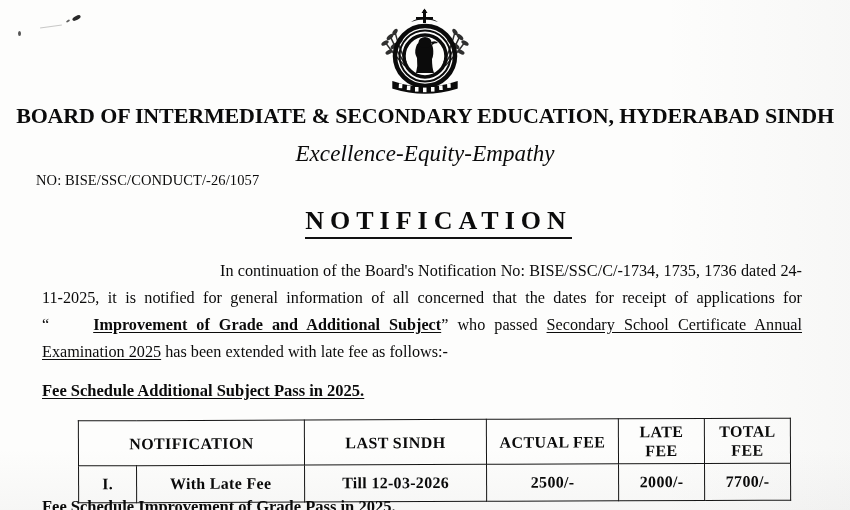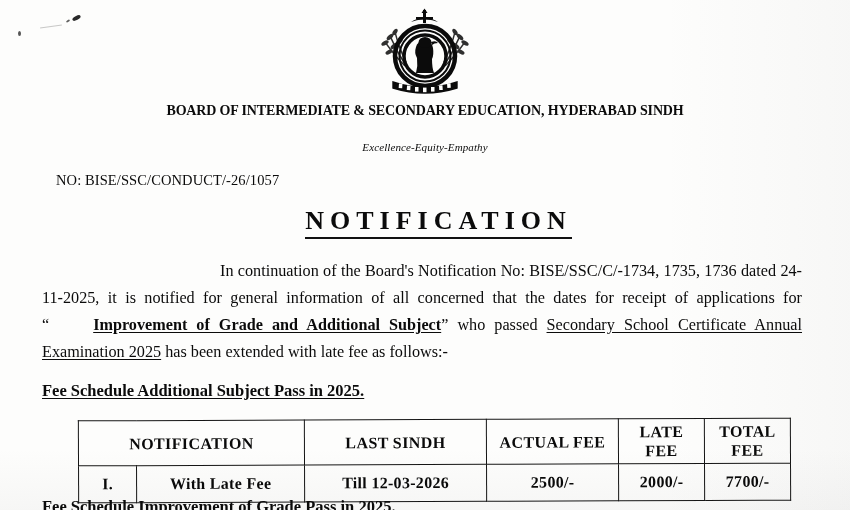--- a/index.html
+++ b/index.html
@@ -59,37 +59,37 @@
     filter: contrast(1.1);
   }
 
   
   .board-name {
     position: absolute;
     left: 0; right: 0;
     top: 103px;
     text-align: center;
     font-weight: bold;
-    font-size: 14px;
+    font-size: 22px;
     letter-spacing: -0.15px;
     white-space: nowrap;
   }
   .tagline {
     position: absolute;
     left: 0; right: 0;
     top: 141px;
     text-align: center;
     font-style: italic;
-    font-size: 11px;
+    font-size: 23px;
     letter-spacing: .1px;
   }
 
   .ref-no {
     position: absolute;
-    left: 56px;
+    left: 36px;
     top: 172px;
     font-size: 14.5px;
     letter-spacing: .1px;
   }
   .dated {
     position: absolute;
     right: 60px;
     top: 178px;
     font-size: 13.5px;
     font-weight: bold;

